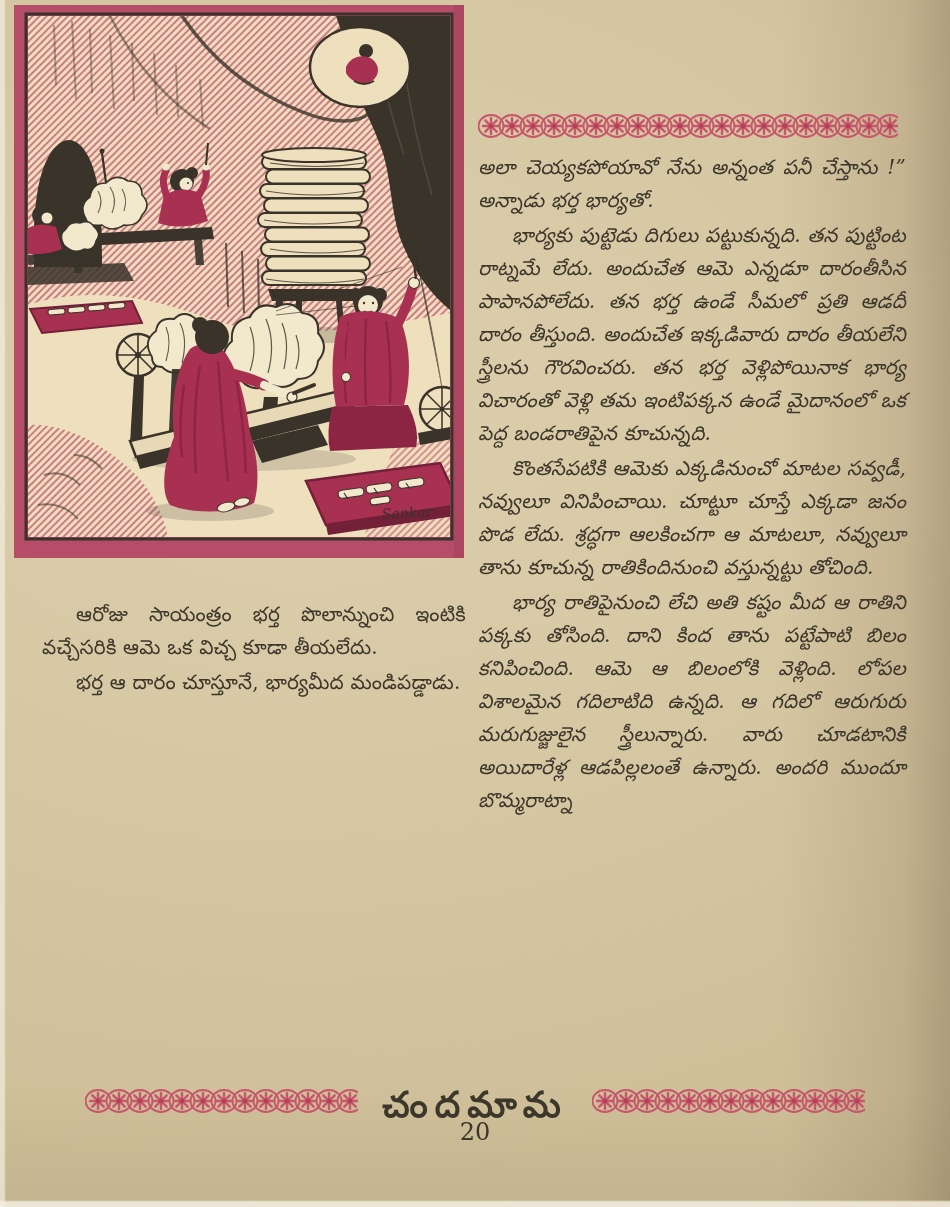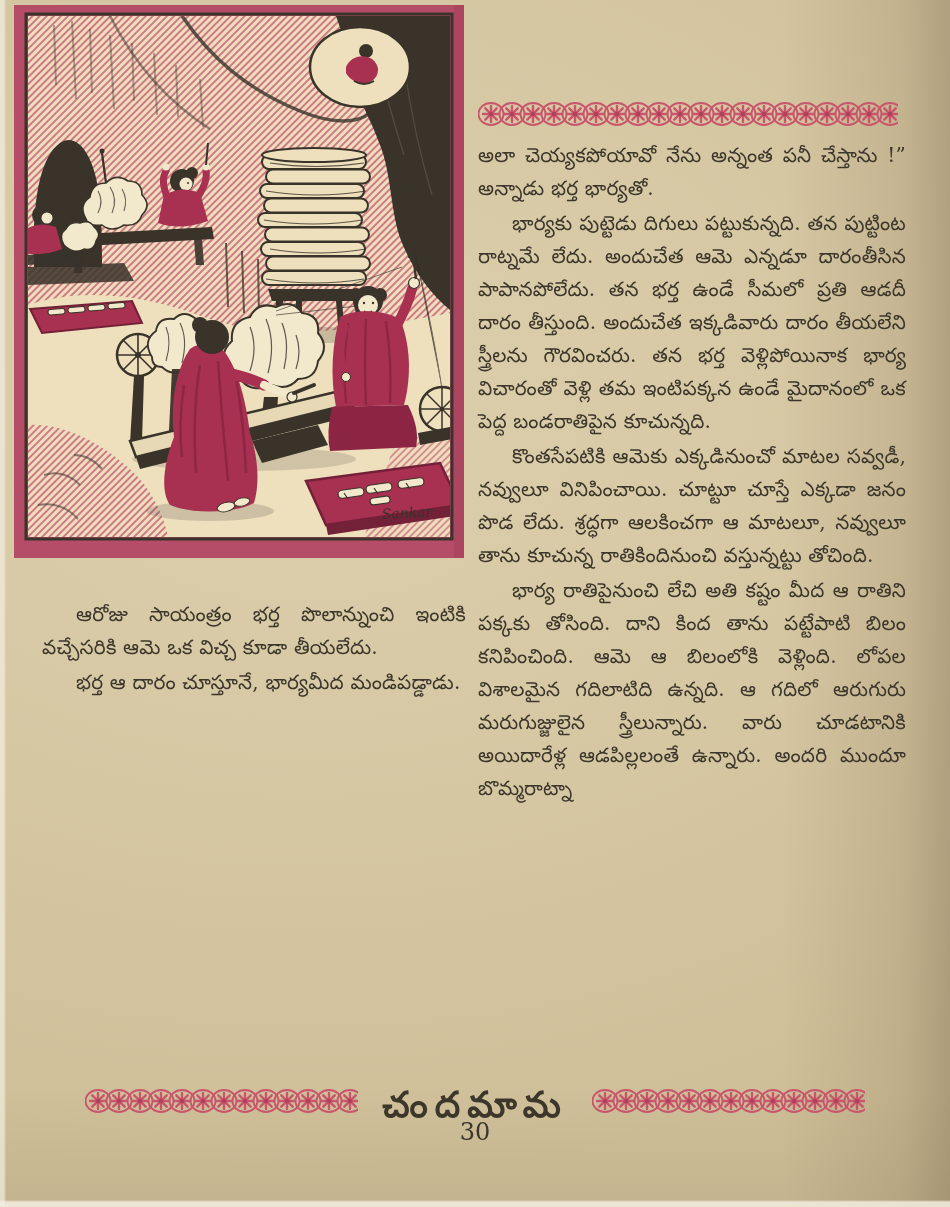--- a/index.html
+++ b/index.html
@@ -16,21 +16,21 @@
       linear-gradient(90deg, rgba(244,238,224,.7) 0px, rgba(244,238,224,.7) 4px, rgba(244,238,224,0) 6px),
       linear-gradient(90deg, rgba(0,0,0,0) 82%, rgba(120,98,66,.18) 95%, rgba(96,76,50,.30) 100%),
       linear-gradient(180deg, rgba(0,0,0,0) 90%, rgba(120,98,66,.12) 100%),
       radial-gradient(1100px 760px at 32% 34%, #dccfab 0%, #d6c7a3 55%, #cebf99 100%);
   }
   .page{position:absolute;inset:0;}
   figure.illustration{position:absolute;left:14px;top:5px;width:450px;height:553px;margin:0;}
   figure.illustration svg{display:block;width:100%;height:100%;}
 
   .col{position:absolute;color:var(--ink);}
-  .col-right{left:478px;top:99px;width:428px;}
+  .col-right{left:478px;top:111px;width:428px;font-style:italic;}
   .col-left{left:42px;top:598px;width:424px;}
   .paras{margin-top:10px;}
   .col-left .paras{margin-top:0;}
   .para{
     margin:0 0 2px 0;font-size:20px;line-height:33px;text-align:justify;
     color:var(--ink);letter-spacing:.2px;
   }
   .para.indent{text-indent:34px;}
 
   svg.deco{display:block;}
@@ -302,15 +302,15 @@
         <use href="#border-motif" x="105"></use>
         <use href="#border-motif" x="126"></use>
         <use href="#border-motif" x="147"></use>
         <use href="#border-motif" x="168"></use>
         <use href="#border-motif" x="189"></use>
         <use href="#border-motif" x="210"></use>
         <use href="#border-motif" x="231"></use>
         <use href="#border-motif" x="252"></use>
       </svg>
   </div>
-  <div class="page-number">30</div>
+  <div class="page-number">20</div>
 
 </div>
 
 </body></html>

